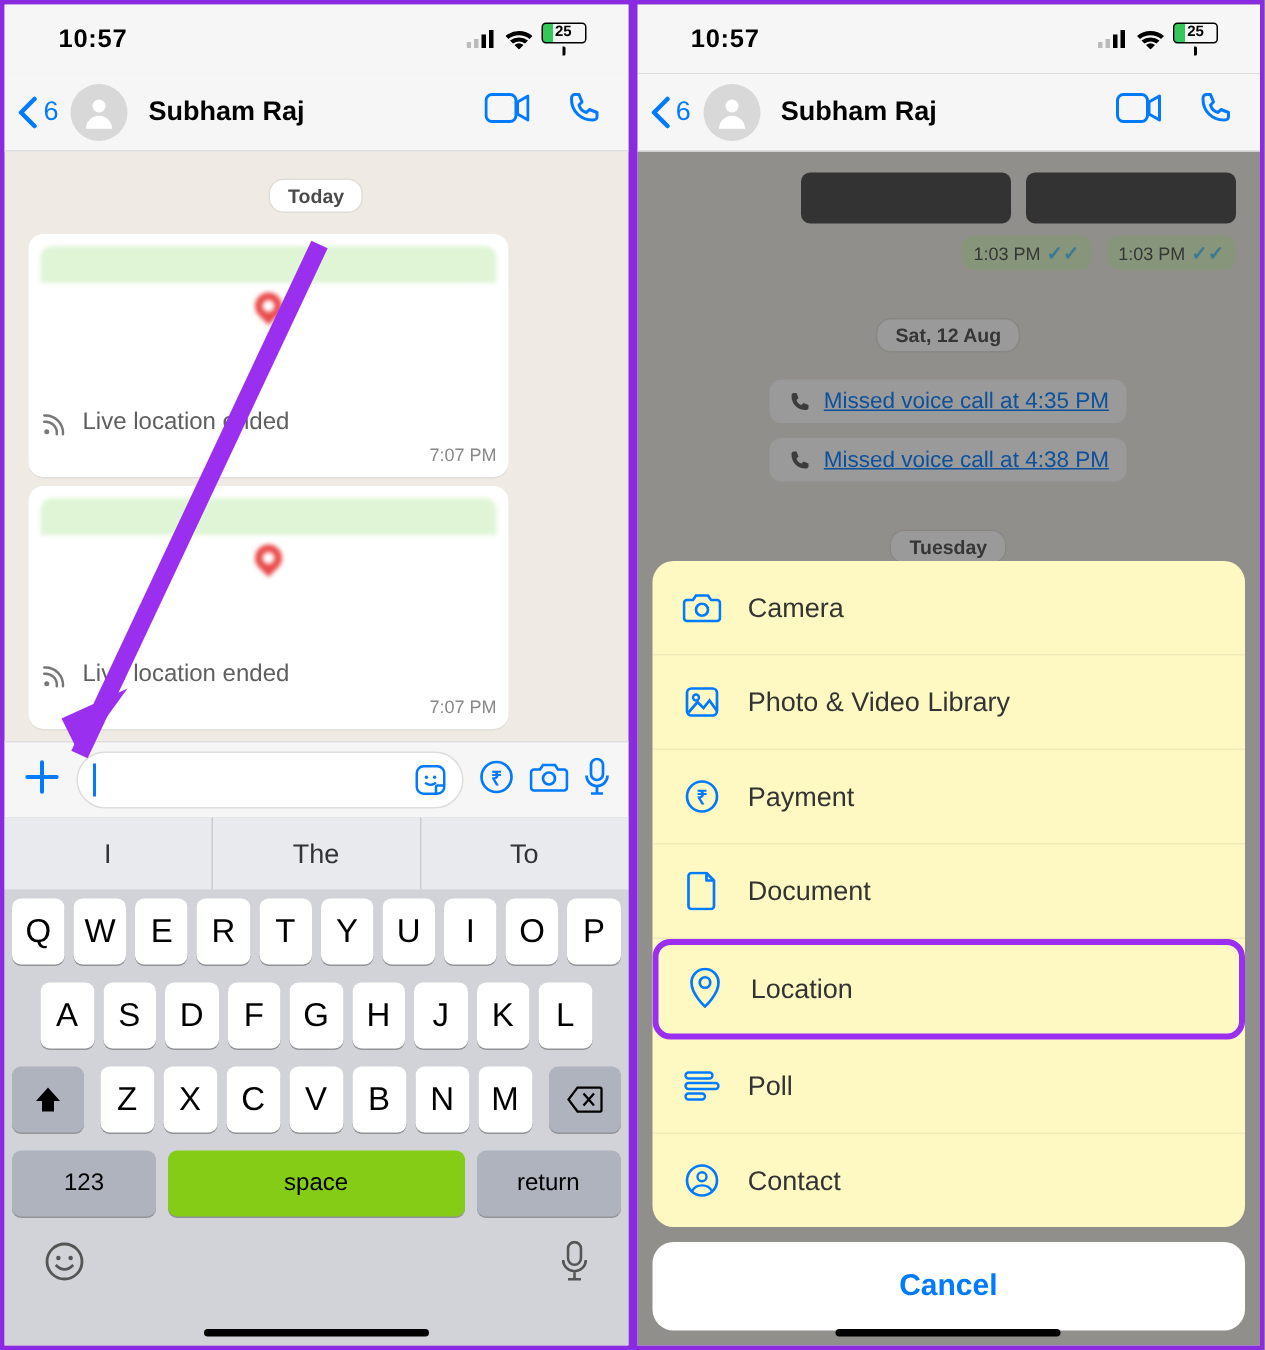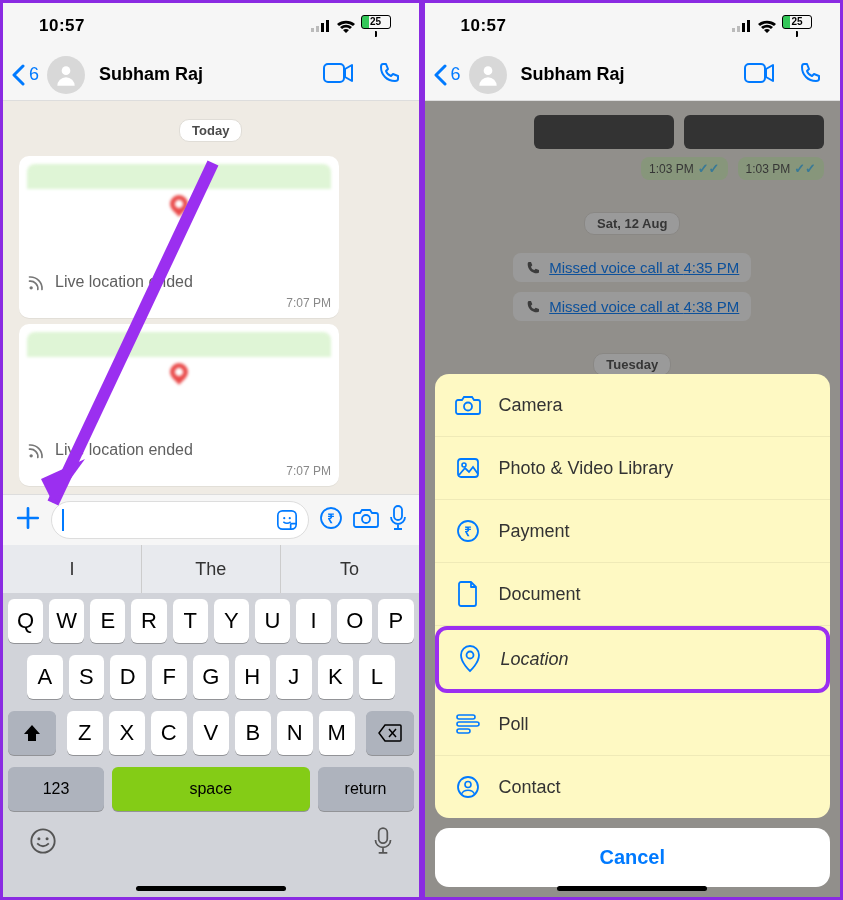--- a/index.html
+++ b/index.html
@@ -165,21 +165,21 @@
   }
   .sheet-row:last-child { border-bottom: none; }
   .sheet-row .sic {
     width: 26px; height: 26px; display: flex; align-items: center; justify-content: center;
     color: #007AFF;
   }
   .sheet-cancel {
     background: #fff; border-radius: 14px; padding: 18px; text-align: center;
     font-size: 20px; font-weight: 600; color: #007AFF;
   }
-  .sheet-row.hl { outline: 4px solid #9B2FF0; outline-offset: -2px; border-radius: 10px; margin: 2px; font-style: italic; }
+  .sheet-row.hl { outline: 4px solid #9B2FF0; outline-offset: -2px; border-radius: 10px; margin: 2px; }
 
 </style>
 </head>
 <body>
 
 <div class="phone left">
 
   <div class="status">
     <span class="time">10:57</span>
     <div class="icons">

